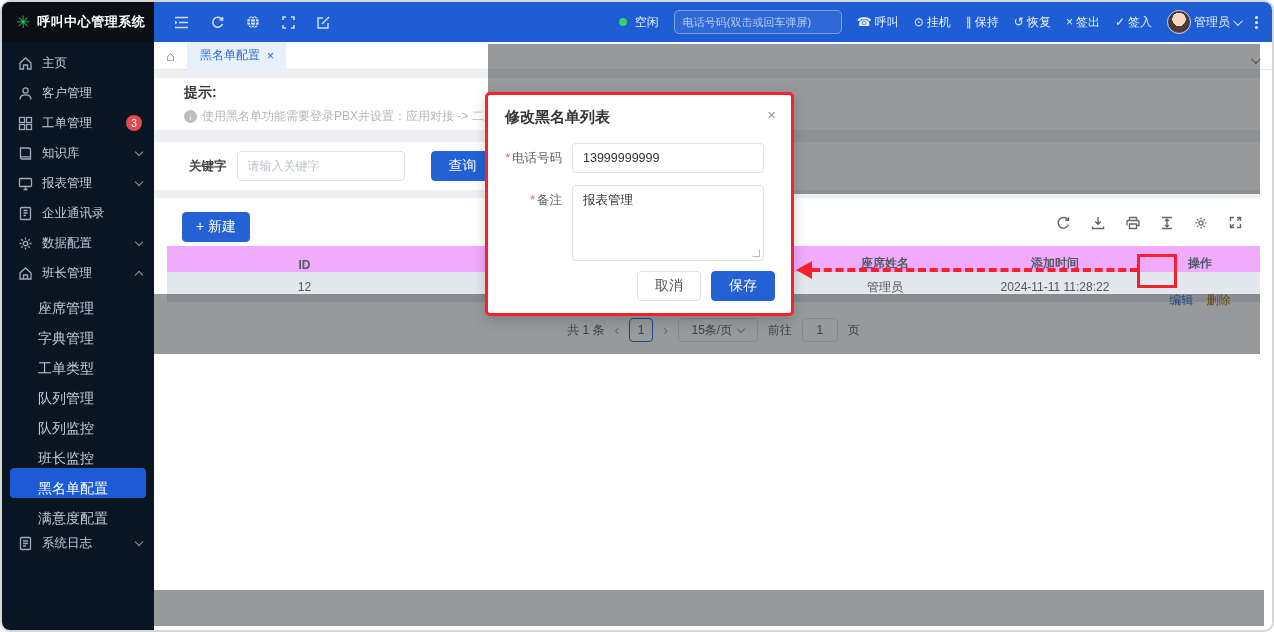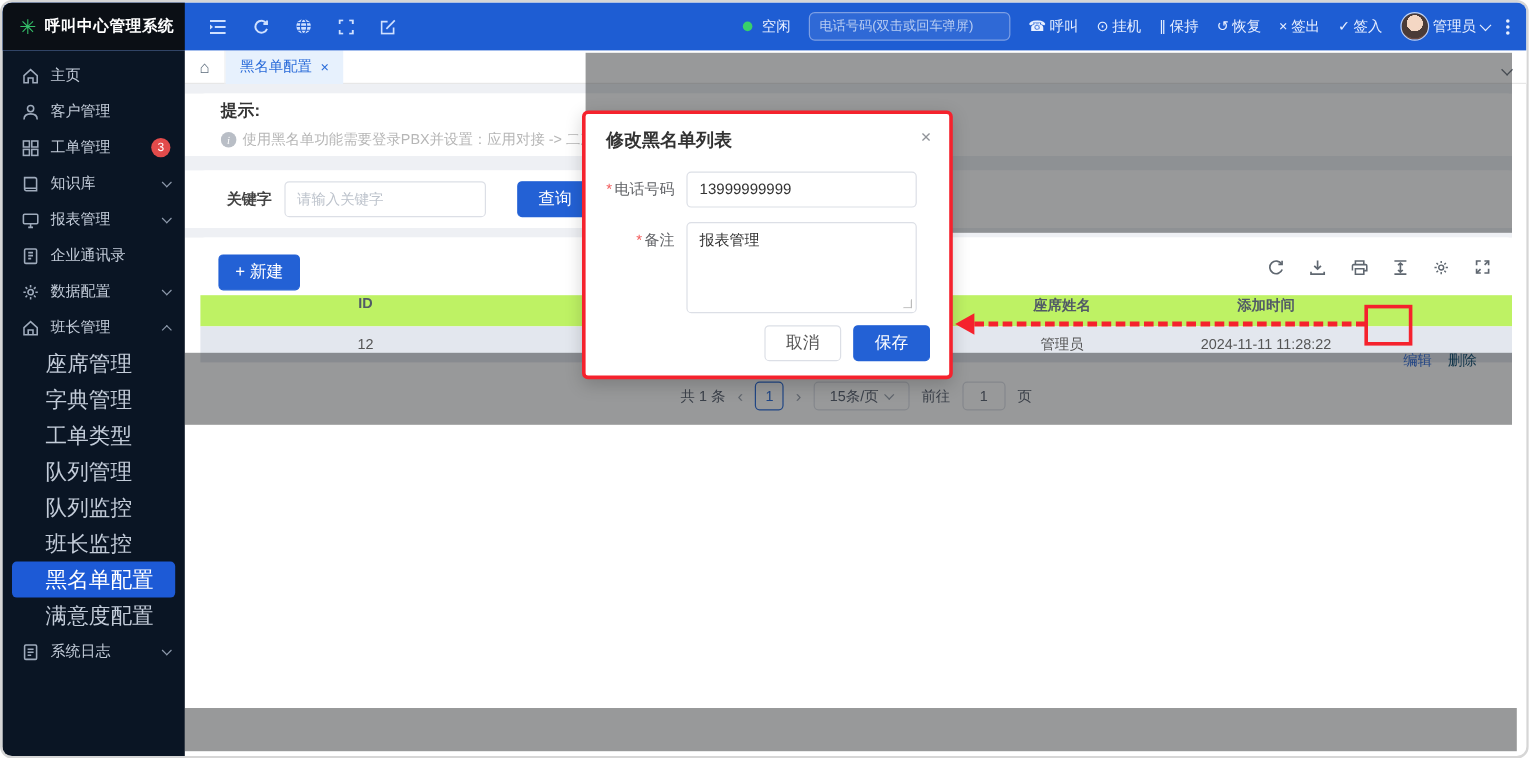--- a/index.html
+++ b/index.html
@@ -25,21 +25,21 @@
 
   
   .sidebar { position:absolute; left:0; top:40px; width:152px; height:592px; background:#0a1524; z-index:4; padding-top:6px; }
   .side-item { height:30px; display:flex; align-items:center; padding:0 12px 0 16px; color:#c3ccd9; font-size:12.5px; cursor:pointer; }
   .side-item .ic { width:15px; height:15px; margin-right:9px; flex:0 0 15px; color:#9fabbc; }
   .side-item .lbl { flex:1; white-space:nowrap; overflow:hidden; }
   .badge { min-width:16px; height:16px; background:#e24b4b; color:#fff; border-radius:8px; font-size:10px; display:flex; align-items:center; justify-content:center; padding:0 4px; }
   .chev-s { width:6px; height:6px; border-right:1.4px solid #8d99ab; border-bottom:1.4px solid #8d99ab; }
   .chev-down { transform:rotate(45deg); margin-top:-3px; }
   .chev-up { transform:rotate(-135deg); margin-top:3px; }
-  .sub-item { height:30px; display:flex; align-items:center; padding-left:36px; color:#c3ccd9; font-size:18px; cursor:pointer; }
+  .sub-item { height:30px; display:flex; align-items:flex-end; padding-left:36px; color:#c3ccd9; font-size:14px; cursor:pointer; }
   .sub-item.active { background:#1d5ad6; color:#fff; border-radius:4px; margin:0 8px; padding-left:28px; }
 
   
   .content { position:absolute; left:152px; top:40px; width:1108px; height:592px; background:#fff; }
   .tabbar { position:absolute; left:0; top:0; width:1122px; height:28px; background:#fff; border-bottom:1px solid #e7e7e7; display:flex; align-items:center; }
   .tab-home { width:34px; height:28px; display:flex; align-items:center; justify-content:center; color:#5b6b7b; font-size:14px; border-right:1px solid #eee; cursor:pointer; }
   .tab-active { height:28px; padding:0 12px; background:#e7f1fd; color:#2a6bd9; font-size:12px; display:flex; align-items:center; gap:7px; cursor:pointer; }
   .tab-active .x { font-size:12px; }
   .tab-more { position:absolute; right:18px; top:8px; color:#6a737d; }
 
@@ -57,30 +57,30 @@
   .btn { height:30px; border-radius:4px; font-size:14px; display:inline-flex; align-items:center; justify-content:center; cursor:pointer; }
   .btn-primary { background:#2361d5; color:#fff; border:1px solid #2361d5; padding:0 17px; }
   .btn-plain { background:#fff; color:#555; border:1px solid #dcdfe6; padding:0 17px; }
   .q-btn { margin-left:16px; }
 
   .table-card { top:156px; height:176px; }
   .new-btn { position:absolute; left:15px; top:14px; padding:0 13px; }
   .tool-icons { position:absolute; right:18px; top:18px; display:flex; gap:21px; color:#5f6770; }
   .tool-icons svg { display:block; cursor:pointer; }
 
-  .thead { position:absolute; left:0; top:48px; width:1093px; height:26px; background:#bef264; display:flex; align-items:flex-start; font-size:12px; font-weight:bold; color:#515a66; }
+  .thead { position:absolute; left:0; top:48px; width:1093px; height:26px; background:#f0abfc; display:flex; align-items:flex-end; font-size:12px; font-weight:bold; color:#515a66; }
   .trow  { position:absolute; left:0; top:74px; width:1093px; height:30px; background:#e3e7ee; display:flex; align-items:center; font-size:12px; color:#555; }
   .c-id { width:275px; text-align:center; }
   .c-phone { width:300px; text-align:center; }
   .c-spacer { flex:1; }
   .c-agent { width:170px; text-align:center; }
   .c-time { width:170px; text-align:center; }
   .c-op { width:120px; text-align:center;margin-top:27px; }
   .link-edit { color:#2f6bd8; cursor:pointer; }
-  .link-del { color:#0c4a6e; cursor:pointer; margin-left:10px; }
+  .link-del { color:#a16207; cursor:pointer; margin-left:10px; }
 
   .pager { position:absolute; left:0; top:112px; width:1093px; height:40px; display:flex; align-items:center; justify-content:center; gap:10px; font-size:12px; color:#5a6270; }
   .pg-arrow { color:#9aa2ad; font-size:14px; cursor:pointer; }
   .pg-cur { width:24px; height:24px; border:1px solid #2a6bd9; color:#2a6bd9; border-radius:4px; display:flex; align-items:center; justify-content:center; cursor:pointer; background:#fff; }
   .pg-size { width:80px; height:24px; border:1px solid #dcdfe6; border-radius:4px; display:flex; align-items:center; justify-content:center; gap:6px; color:#5a6270; cursor:pointer; background:#fff; }
   .pg-size .chev-s { border-color:#9aa2ad; }
   .pg-goto { width:36px; height:24px; border:1px solid #dcdfe6; border-radius:4px; display:flex; align-items:center; justify-content:center; background:#fff; cursor:text; }
 
   
   .dim { position:absolute; background:rgba(20,22,26,.44); z-index:8; pointer-events:none; }

